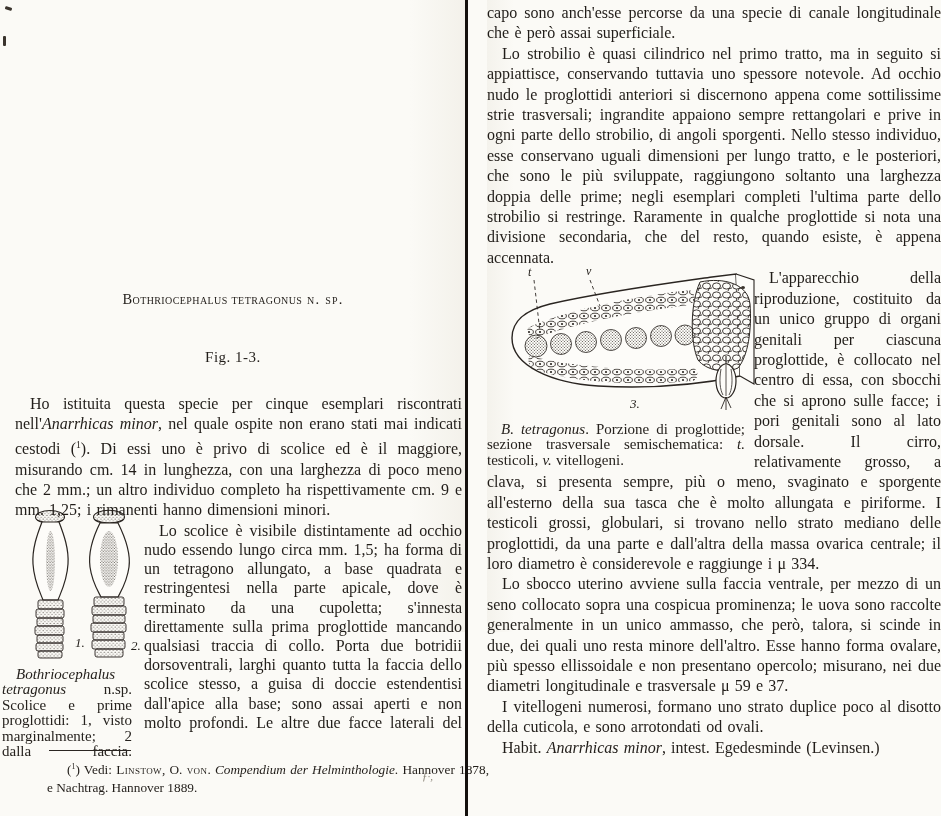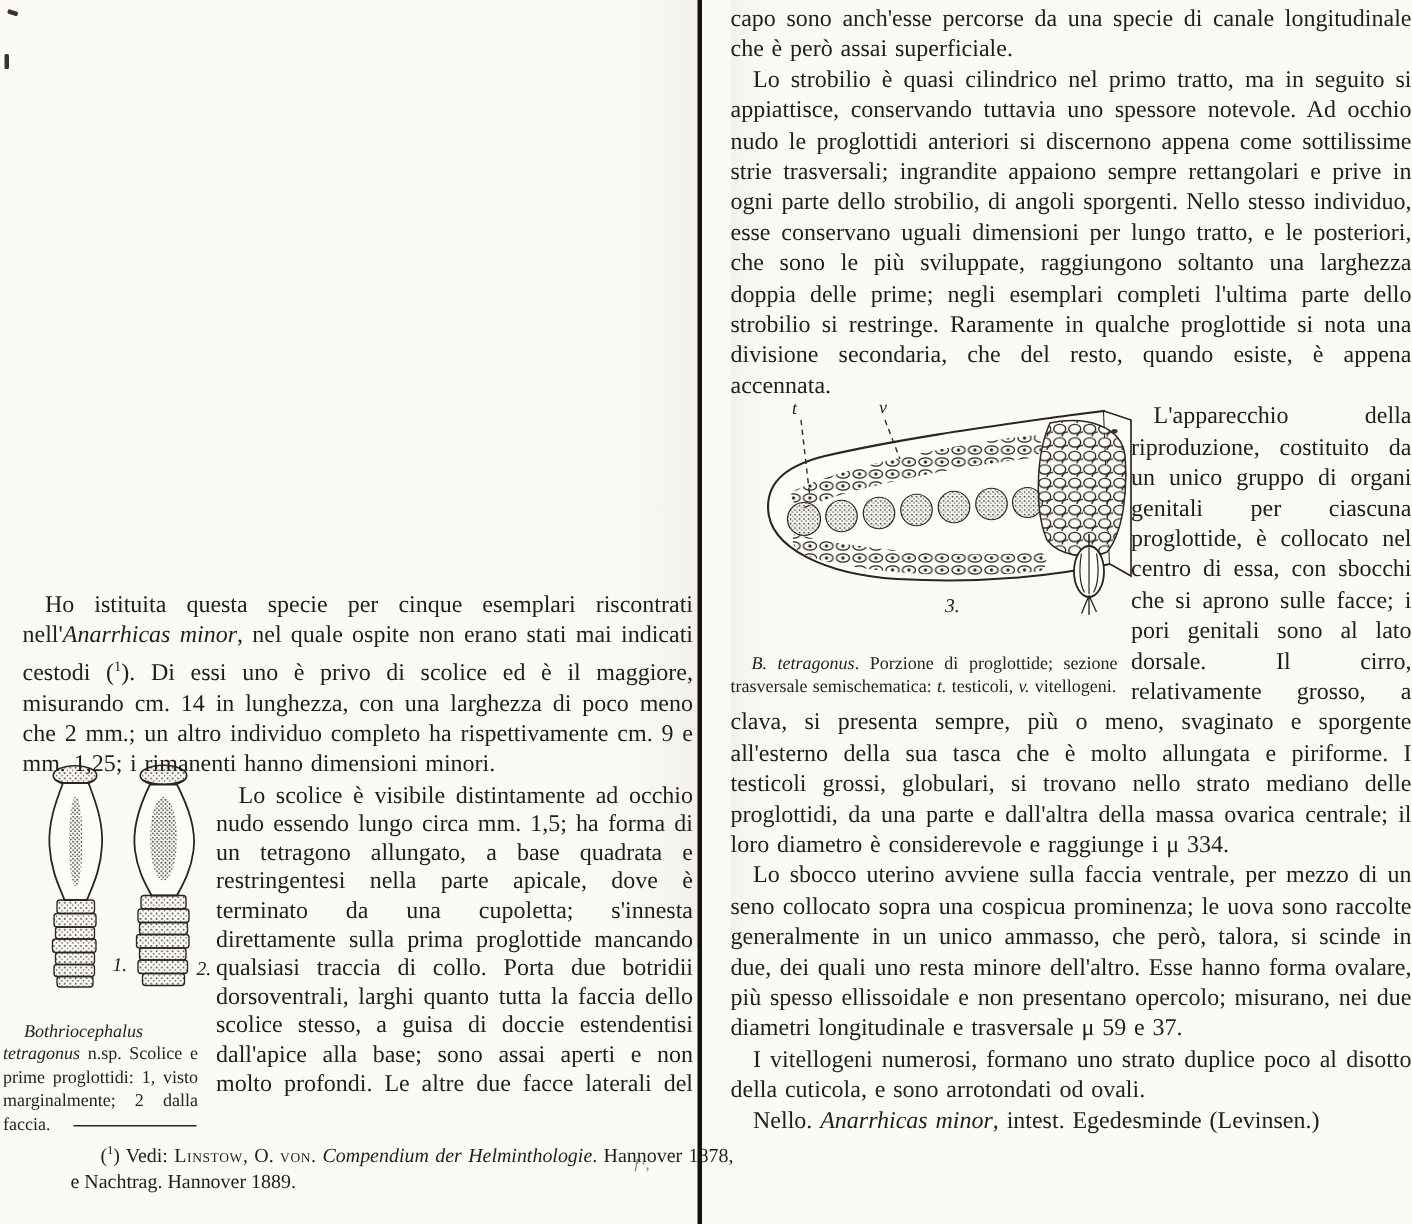--- a/index.html
+++ b/index.html
@@ -15,21 +15,21 @@
   .body{position:absolute;}
   #left-body{top:394px;left:15px;width:447px;}
   #right-body{top:3px;left:0;width:454px;}
   p.tx{margin:0;text-align:justify;font-size:16px;line-height:20.4px;word-spacing:1.2px;}
   p.tx.ind{text-indent:15px;}
   p.tx.cut{text-align-last:justify;}
   #left-scolice{line-height:19.2px;}
   .figfloat{float:left;}
   #fig12-block{width:130px;margin:-14px 12px 0 -13px;}
   #fig3-block{width:258px;margin:-4px 9px 2px 0;}
-  .caption{font-size:12px;line-height:15.5px;text-align:justify;margin-top:16px;color:#26221e;word-spacing:.5px;}
+  .caption{font-size:15px;line-height:15.5px;text-align:justify;margin-top:4px;color:#26221e;word-spacing:.5px;}
   .caption.ind{text-indent:14px;}
   .smallcaps{font-variant:small-caps;letter-spacing:.4px;}
   sup{font-size:.6em;}
   .footnote{position:absolute;top:750px;left:15px;width:442px;margin-left:32px;}
   .fn-rule{width:82px;border-top:1.6px solid #2a2521;margin:0 0 7px 2px;}
   .footnote p{margin:0;font-size:13.3px;line-height:17.5px;text-align:justify;text-indent:20px;}
   .figlab{font-style:italic;font-size:13px;fill:#211d19;font-family:"Liberation Serif",serif;}
   .figlab-sm{font-style:italic;font-size:12px;fill:#211d19;font-family:"Liberation Serif",serif;}
   .speck{position:absolute;background:#3a342d;border-radius:1px;}
   #speck1{left:5px;top:7px;width:7px;height:3px;transform:rotate(18deg);}
@@ -37,20 +37,22 @@
   #speck3{left:741px;top:286px;width:4px;height:3px;border-radius:50%;}
   #pencil-mark{position:absolute;left:422px;top:770px;font-size:11px;font-style:italic;color:#8a8478;}
 </style>
 </head>
 <body>
 
 <div id="scan">
 
   <div id="left-page" class="page">
 
+    <div class="heading"><span class="smallcaps">Bothriocephalus tetragonus</span><span> n. sp.</span></div>
+    <div class="figno">Fig. 1-3.</div>
 
     <div id="left-body" class="body">
       <p class="tx ind"><span>Ho istituita questa specie per cinque esemplari riscontrati nell'</span><i>Anarrhicas minor</i><span>, nel quale ospite non erano stati mai indicati cestodi (</span><sup>1</sup><span>). Di essi uno è privo di scolice ed è il maggiore, misurando cm. 14 in lunghezza, con una larghezza di poco meno che 2 mm.; un altro individuo completo ha rispettivamente cm. 9 e mm. 1,25; i rimanenti hanno dimensioni minori.</span></p>
 
       <p class="tx ind cut" id="left-scolice">
         <span class="figfloat" id="fig12-block" style="display:block;">
           
           <svg width="130" height="152" viewBox="0 0 130 152">
             <defs>
               <pattern id="st1" width="3.6" height="3.6" patternUnits="userSpaceOnUse">
@@ -159,21 +161,21 @@
             <text x="26" y="12" class="figlab-sm">t</text>
             <text x="84" y="11" class="figlab-sm">v</text>
             <text x="128" y="144" class="figlab">3.</text>
           </svg>
           <span class="caption ind" style="display:block;"><i>B. tetragonus</i><span>. Porzione di proglottide; sezione trasversale semischematica: </span><i>t.</i><span> testicoli, </span><i>v.</i><span> vitellogeni.</span></span>
         </span><span><span>L'apparecchio della riproduzione, costituito da un unico gruppo di organi genitali per ciascuna proglottide, è collocato nel centro di essa, con sbocchi che si aprono sulle facce; i pori genitali sono al lato dorsale. Il cirro, relativamente grosso, a clava, si presenta sempre, più o meno, svaginato e sporgente all'esterno della sua tasca che è molto allungata e piriforme. I testicoli grossi, globulari, si trovano nello strato mediano delle proglottidi, da una parte e dall'altra della massa ovarica centrale; il loro diametro è considerevole e raggiunge i μ 334.</span></span>
       </p>
 
       <p class="tx ind"><span>Lo sbocco uterino avviene sulla faccia ventrale, per mezzo di un seno collocato sopra una cospicua prominenza; le uova sono raccolte generalmente in un unico ammasso, che però, talora, si scinde in due, dei quali uno resta minore dell'altro. Esse hanno forma ovalare, più spesso ellissoidale e non presentano opercolo; misurano, nei due diametri longitudinale e trasversale μ 59 e 37.</span></p>
       <p class="tx ind"><span>I vitellogeni numerosi, formano uno strato duplice poco al disotto della cuticola, e sono arrotondati od ovali.</span></p>
-      <p class="tx ind"><span>Nello. </span><i>Anarrhicas minor</i><span>, intest. Egedesminde (Levinsen.)</span></p>
+      <p class="tx ind"><span>Habit. </span><i>Anarrhicas minor</i><span>, intest. Egedesminde (Levinsen.)</span></p>
     </div>
   </div>
 
   <div class="speck" id="speck1"></div>
   <div class="speck" id="speck2"></div>
   <div class="speck" id="speck3"></div>
   <div id="pencil-mark">ƒ·,</div>
 
 </div>
 

